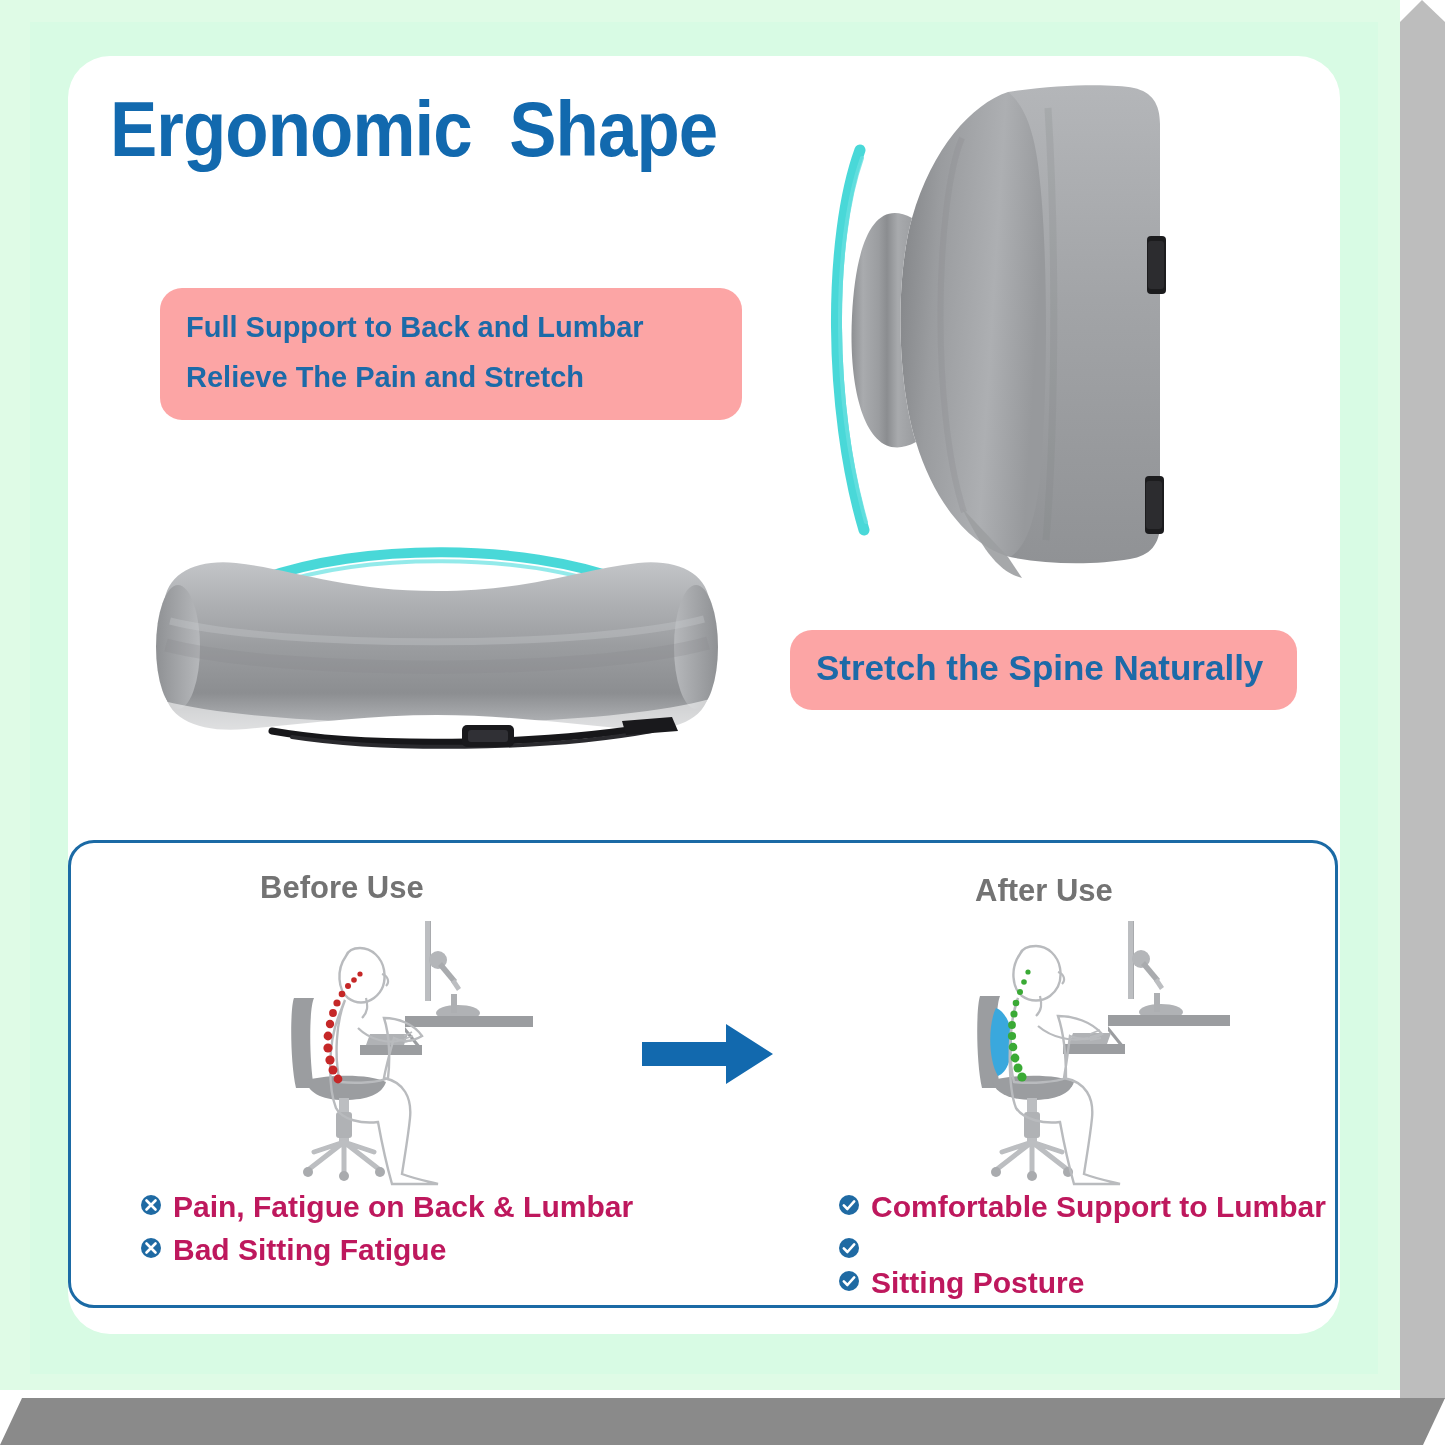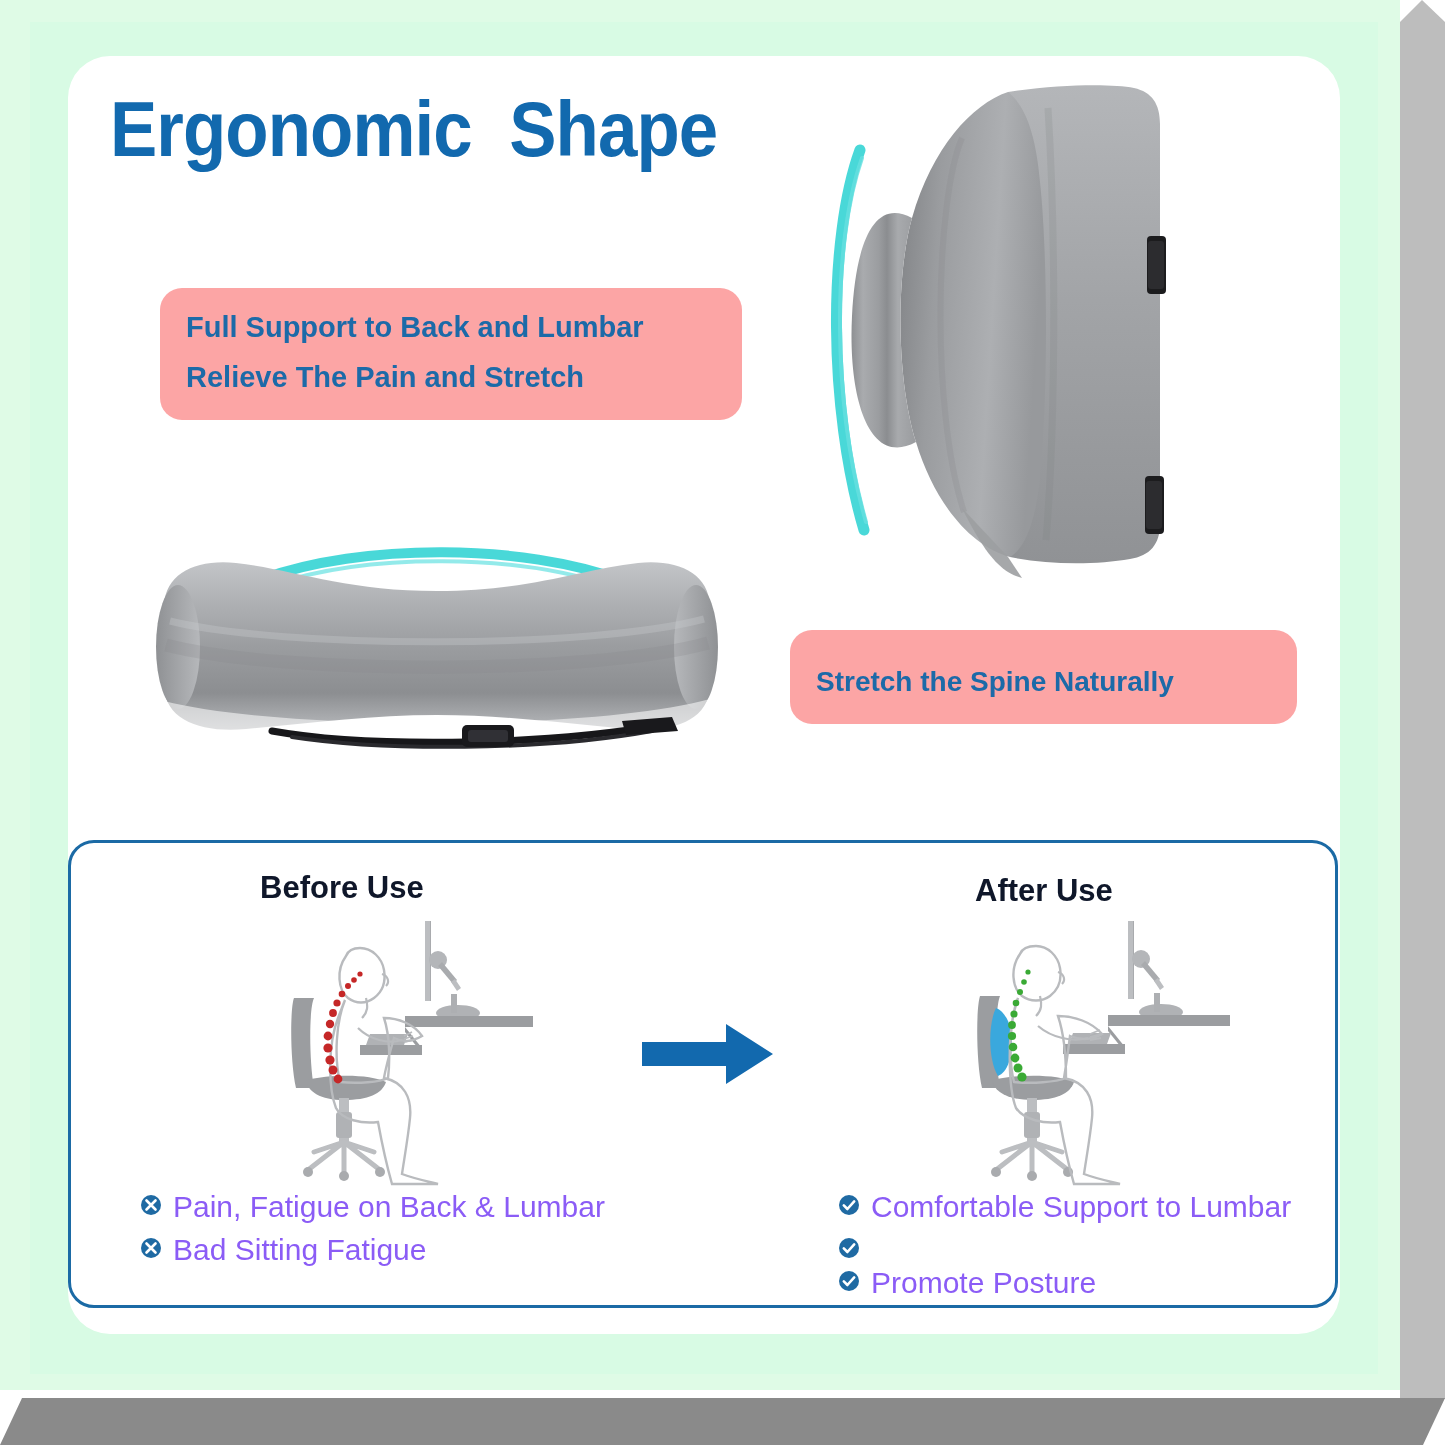--- a/index.html
+++ b/index.html
@@ -49,49 +49,49 @@
   }
 
   
   .bubble{
     position:absolute;background:#fca5a5;border-radius:22px;
     color:#1c6aa8;font-weight:700;
     font-family:"Liberation Sans Narrow","Liberation Sans",sans-serif;
   }
   .bubble .ln{display:block;white-space:pre;}
   #bubble1{left:160px;top:288px;width:530px;padding:14px 26px 18px 26px;font-size:29px;line-height:50px;}
-  #bubble2{left:790px;top:630px;width:455px;padding:28px 26px 18px 26px;font-size:28px;line-height:48px;}
+  #bubble2{left:790px;top:630px;width:455px;padding:14px 26px 18px 26px;font-size:35px;line-height:48px;}
 
   
   .photo{position:absolute;}
 
   
   .cmp{
     position:absolute;left:68px;top:840px;width:1270px;height:468px;
     border:3px solid #1b6aa5;border-radius:26px;box-sizing:border-box;
     background:#ffffff;
   }
   .cmp-head{
-    position:absolute;font-size:31px;font-weight:700;color:#0f172a;
+    position:absolute;font-size:31px;font-weight:700;color:#737373;
     font-family:"Liberation Sans Narrow","Liberation Sans",sans-serif;
     white-space:nowrap;
   }
   #head-before{left:260px;top:870px;}
   #head-after{left:975px;top:873px;}
 
   
   .arrow{position:absolute;left:640px;top:1020px;width:135px;height:68px;}
 
   
   .blist{position:absolute;font-family:"Liberation Sans Narrow","Liberation Sans",sans-serif;}
   #list-before{left:140px;top:1188px;}
   #list-after{left:838px;top:1188px;}
   .brow{display:flex;align-items:flex-start;gap:11px;margin-bottom:5px;}
   .bicon{flex:0 0 auto;margin-top:6px;}
-  .btext{font-size:30px;color:#8b5cf6;line-height:38px;white-space:nowrap;}
+  .btext{font-size:30px;color:#be185d;line-height:38px;white-space:nowrap;font-weight:bold;}
 
   svg{display:block;}
 </style>
 </head>
 <body>
 
 <div id="stage">
 
   <div class="mint">
     <div class="mint-inner"></div>
@@ -410,20 +410,20 @@
           </svg>
       </span>
     </div>
     <div class="brow">
       <span class="bicon">
         <svg width="22" height="22" viewBox="0 0 22 22">
             <circle cx="11" cy="11" r="10" fill="#1f6aa3"></circle>
             <path d="M 5.8 11.4 L 9.4 15 L 16.2 7.4" stroke="#ffffff" stroke-width="2.6" fill="none" stroke-linecap="round" stroke-linejoin="round"></path>
           </svg>
       </span>
-      <span class="btext">Promote Posture</span>
+      <span class="btext">Sitting Posture</span>
     </div>
   </div>
 
   <div class="vscroll"></div>
   <div class="hscroll"></div>
 
 </div>
 
 </body></html>

